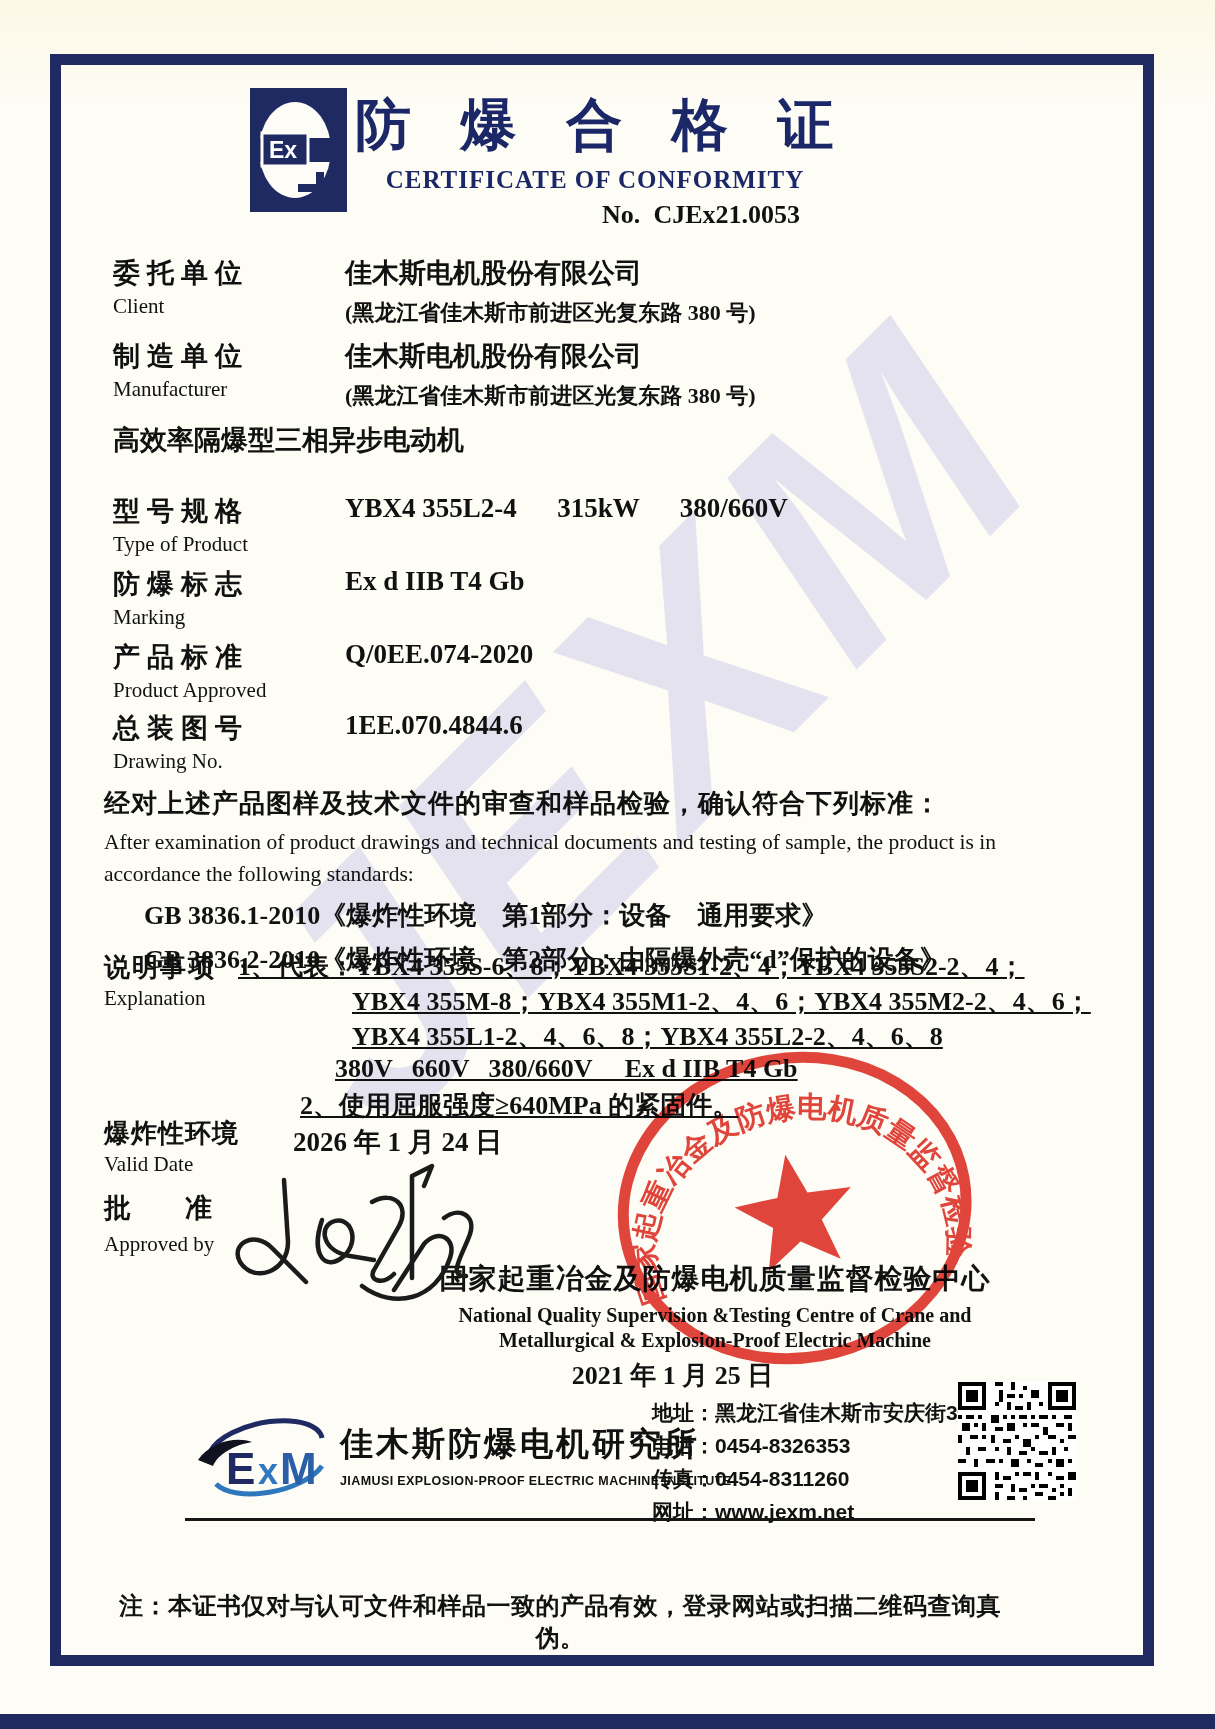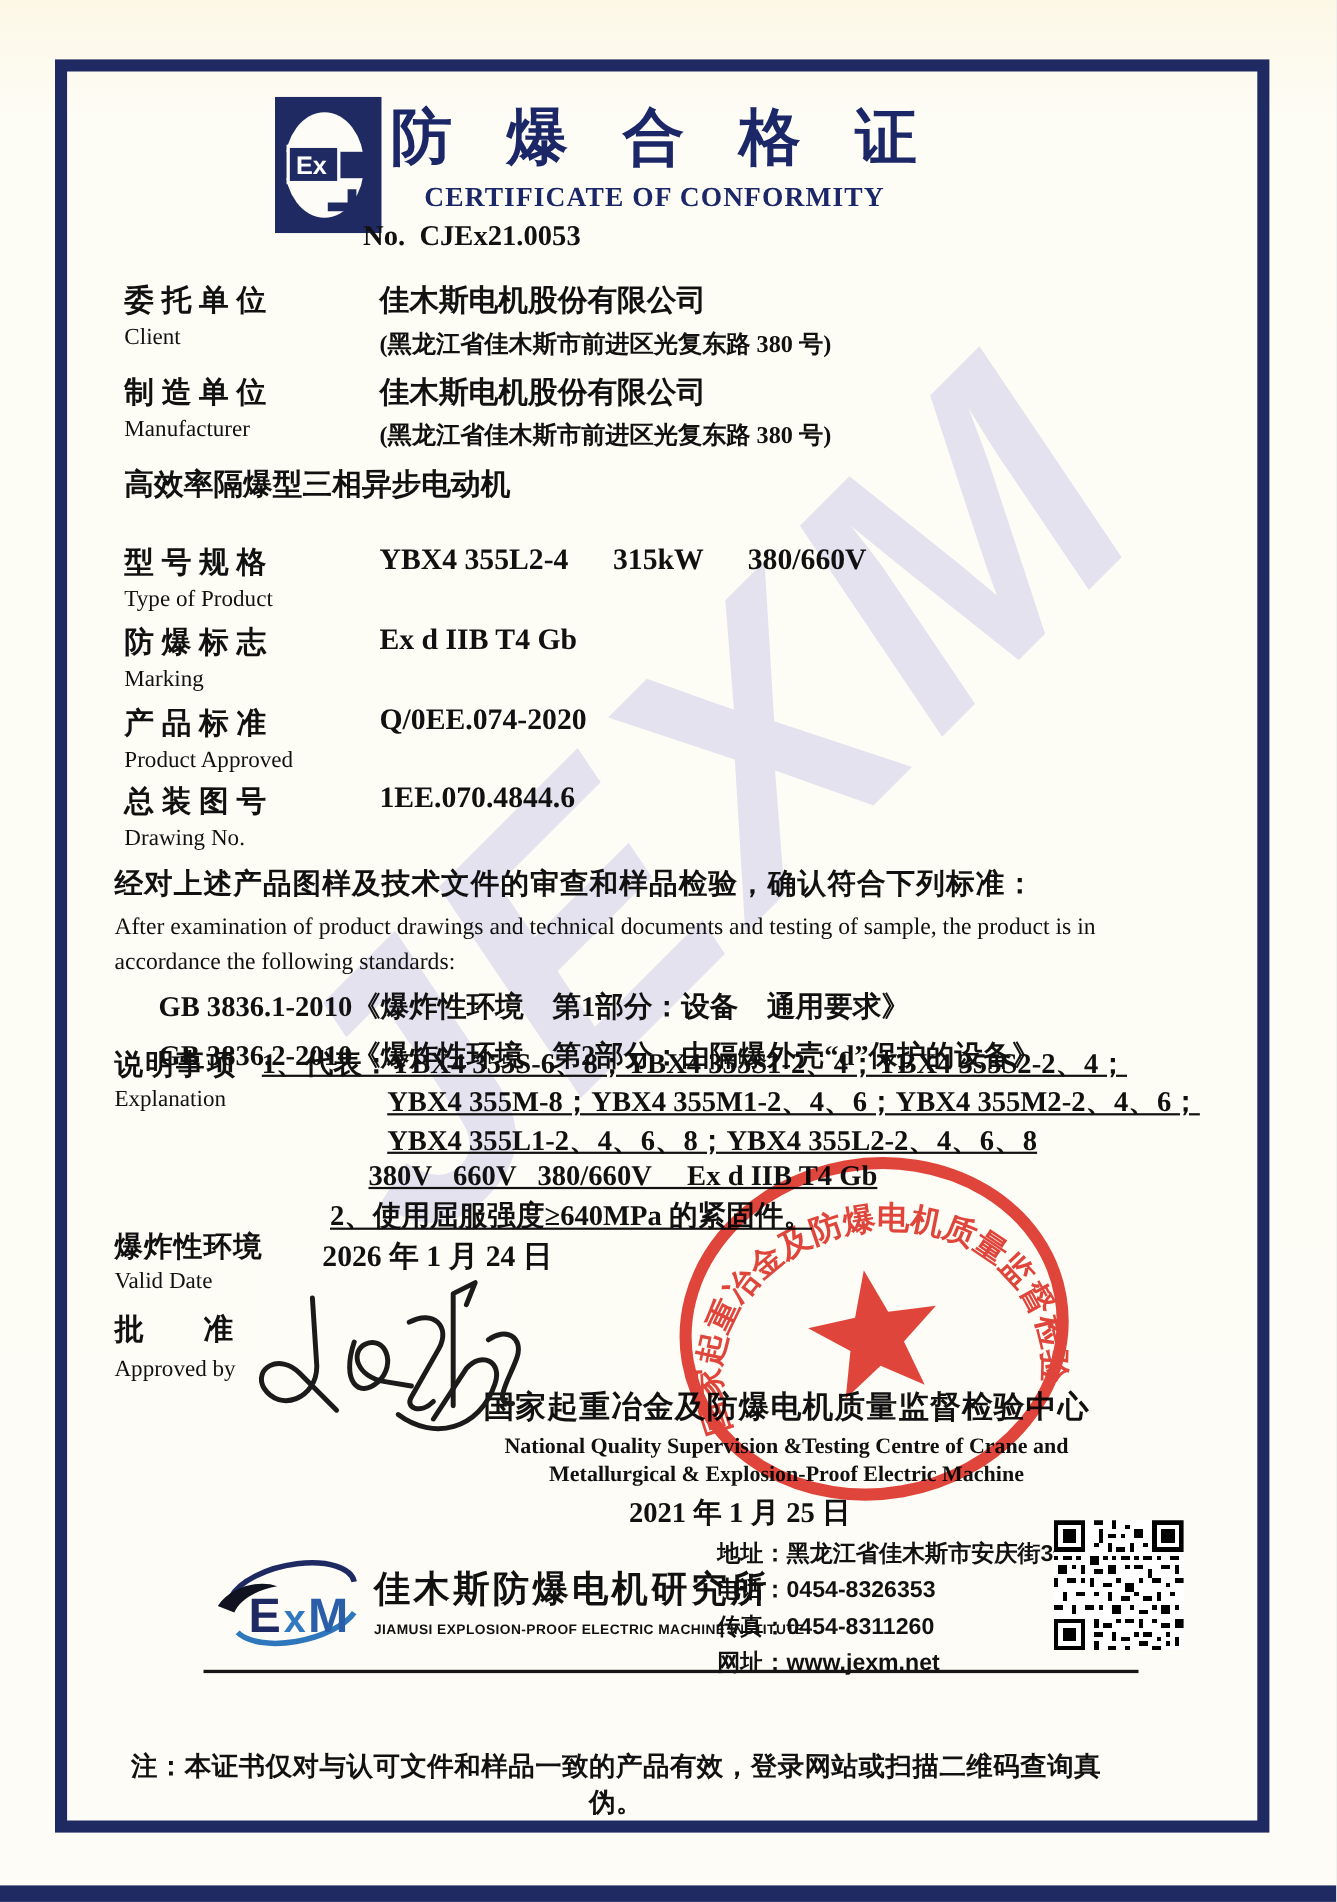--- a/index.html
+++ b/index.html
@@ -33,21 +33,21 @@
   .title {
     left:355px; top:88px; width:480px; text-align:left;
     font-family:Liberation Mono, monospace;
     font-size:56px; font-weight:800; letter-spacing:8px; color:#1c2768; white-space:pre;
   }
   .subtitle {
     left:355px; top:166px; width:480px; text-align:center;
     font-size:25px; font-weight:700; letter-spacing:1px; color:#1c2768;
   }
   .cert-no {
-    left:330px; top:200px; width:470px; text-align:left;
+    left:330px; top:200px; width:470px; text-align:right;
     font-size:26px; font-weight:600; white-space:pre;
   }
 
   
   .field-row { position:absolute; left:113px; width:940px; display:flex; z-index:1; }
   .fl { width:232px; flex:0 0 232px; }
   .fl .cn { font-size:27px; font-weight:600; letter-spacing:7px; }
   .fl .en { font-size:21px; margin-top:3px; }
   .fv .v  { font-size:27px; font-weight:700; white-space:pre; }
   .fv .s  { font-size:22px; margin-top:7px; font-weight:600; }

